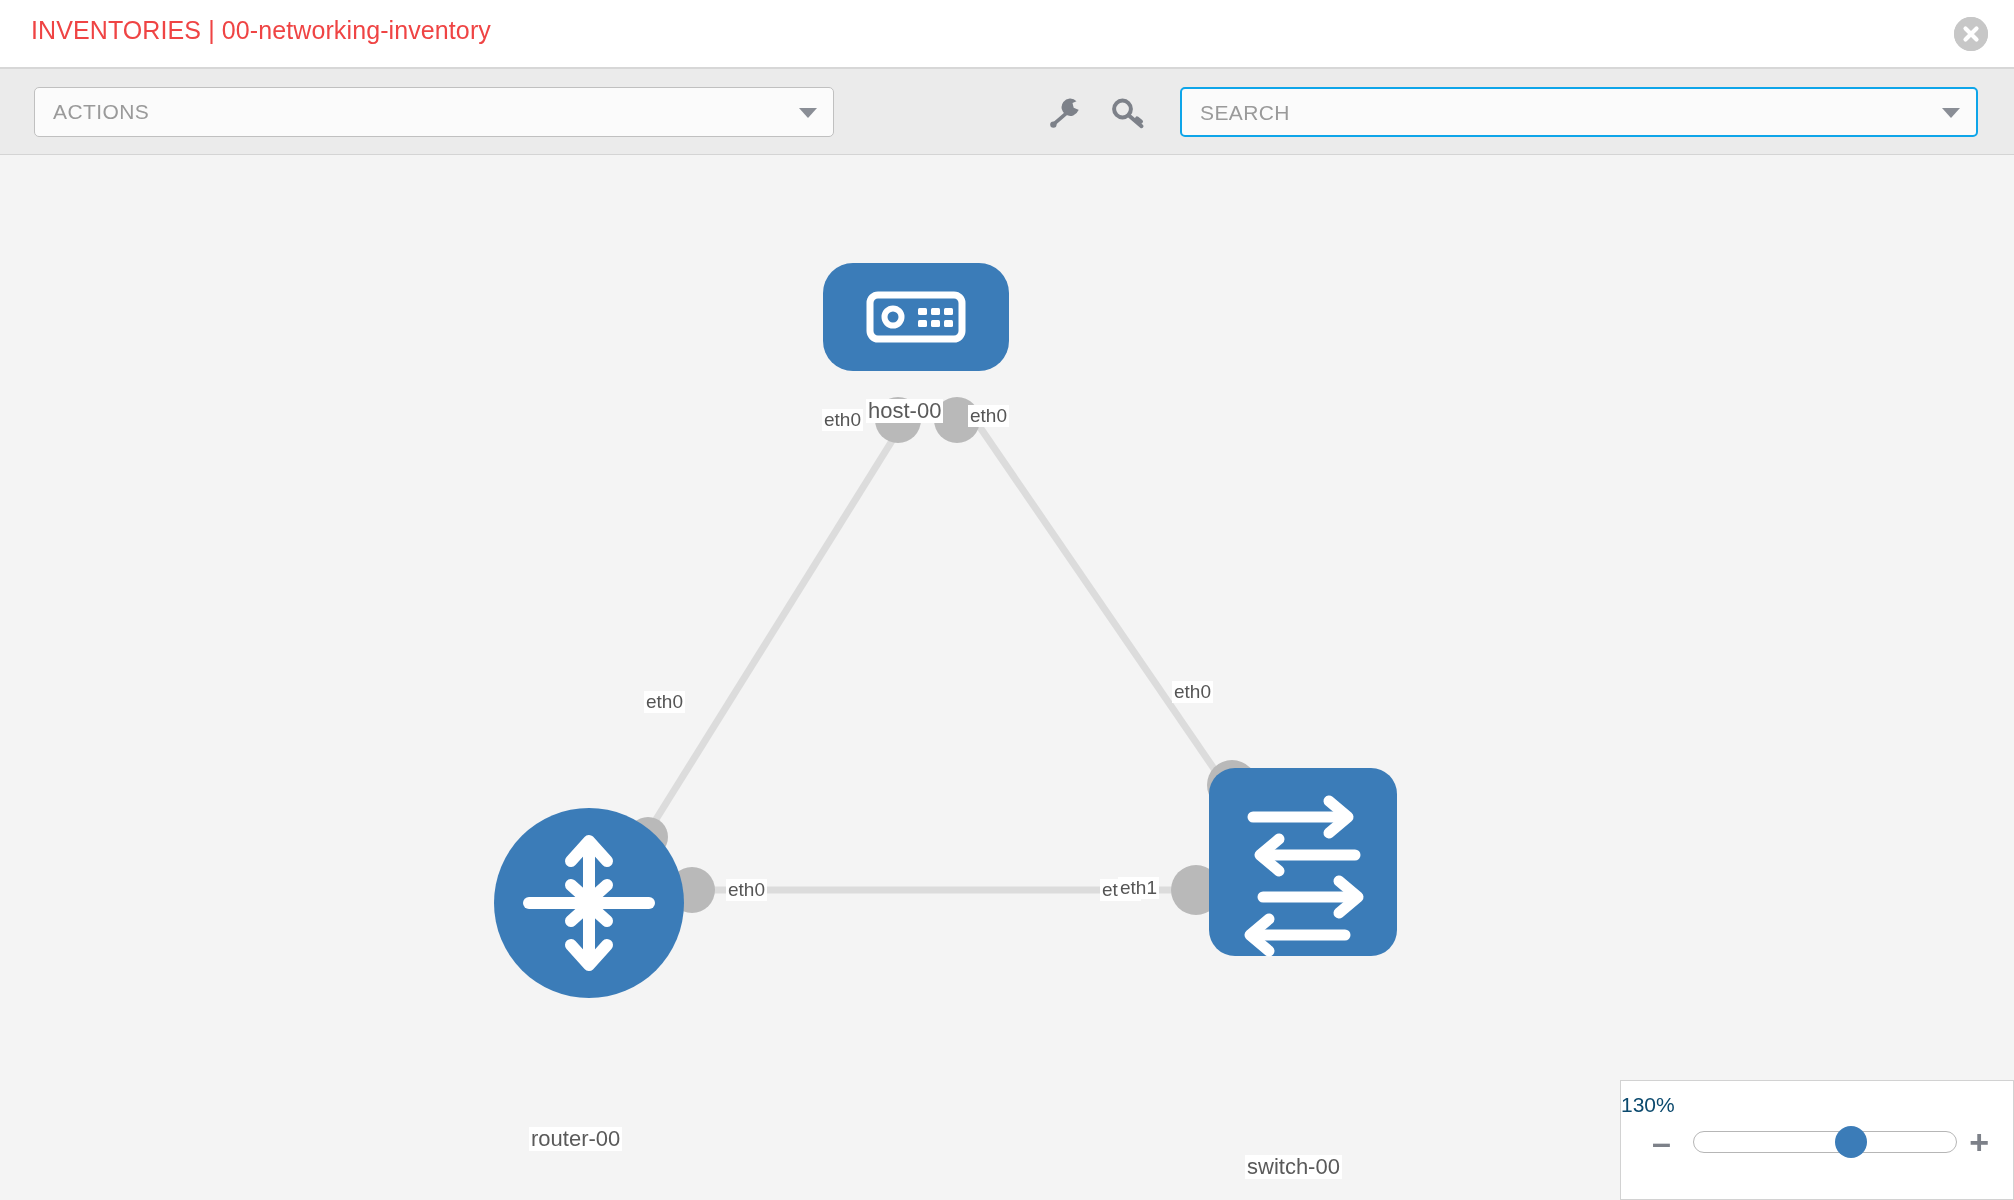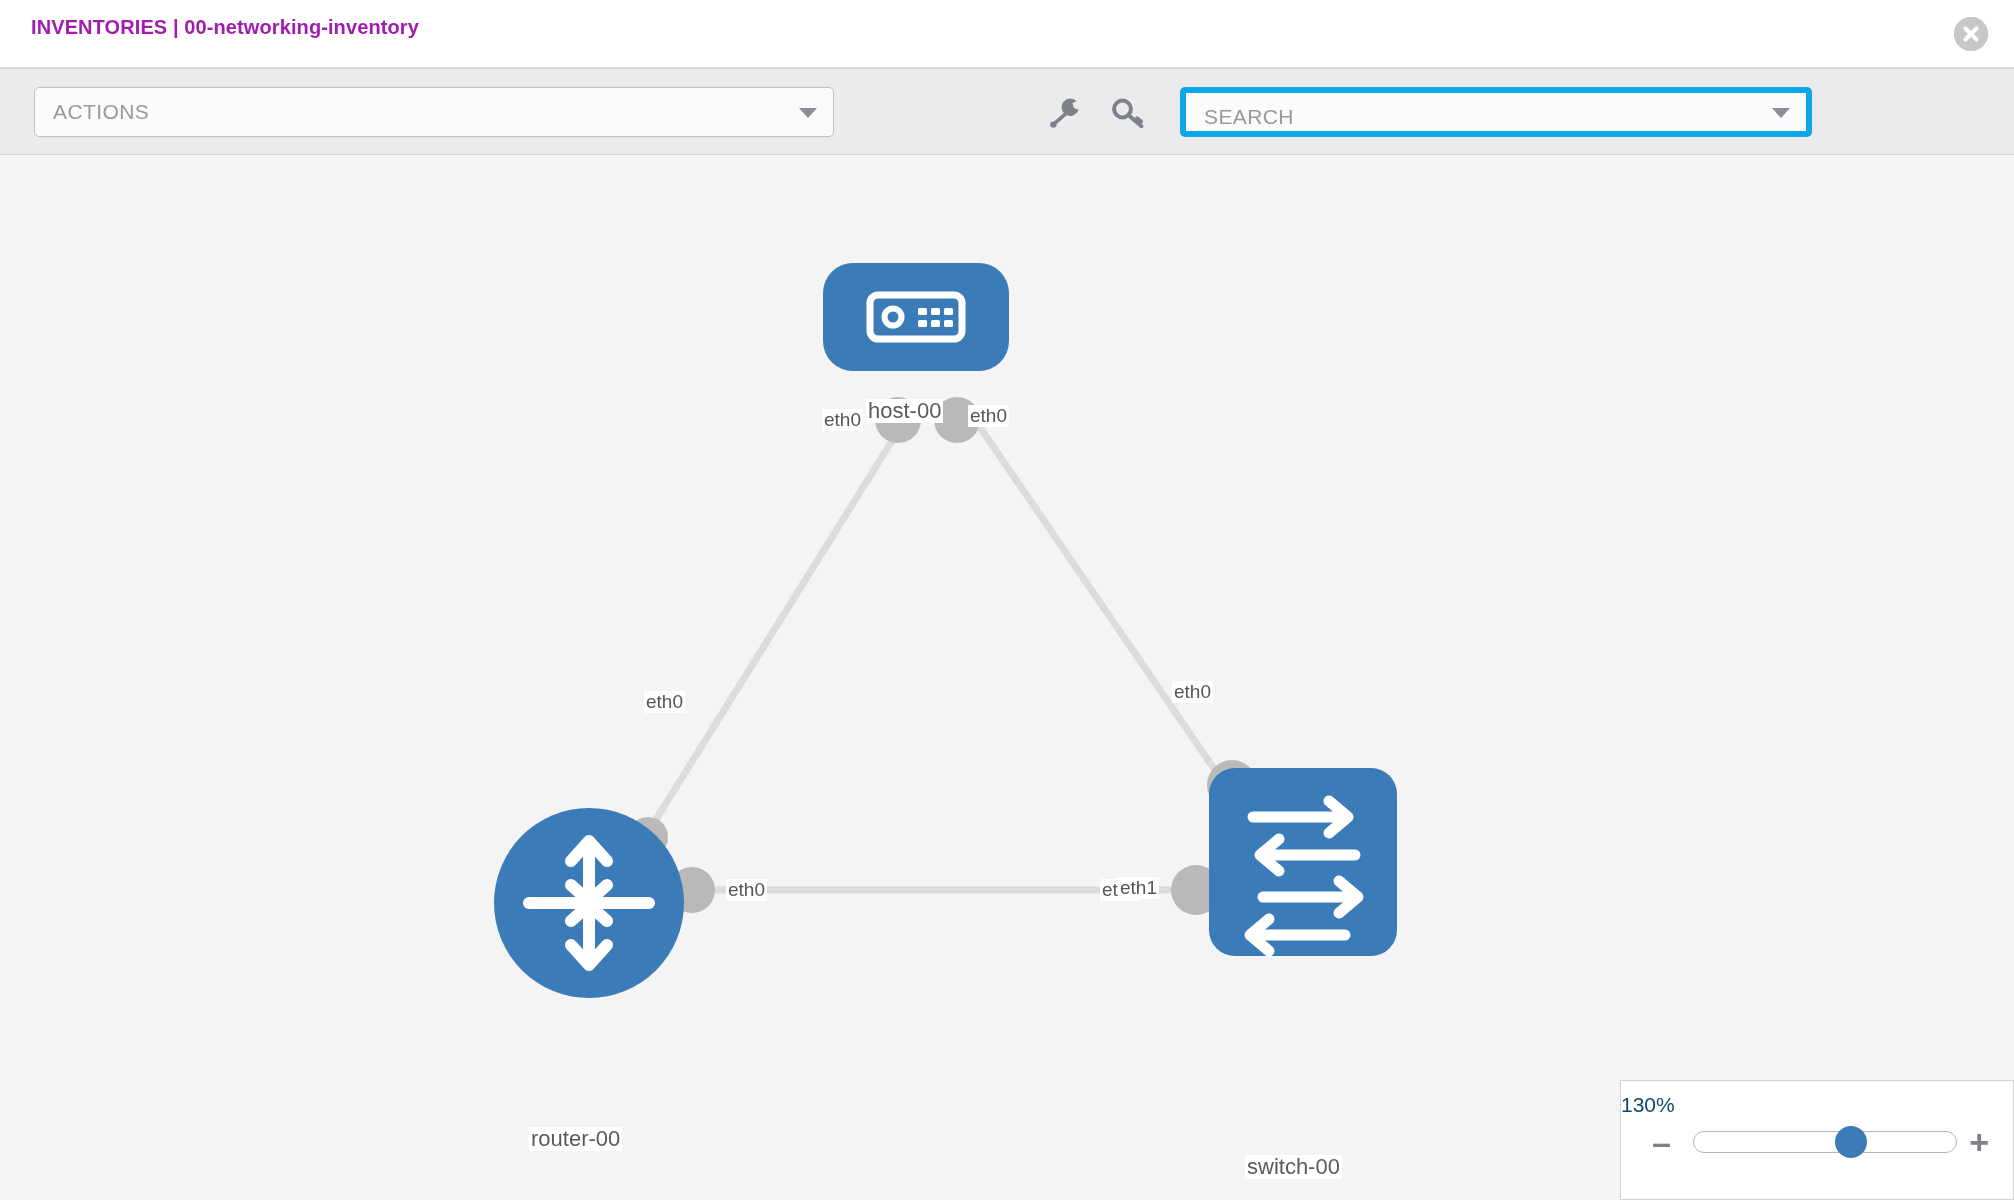--- a/index.html
+++ b/index.html
@@ -27,23 +27,23 @@
     width: 2014px;
     height: 69px;
     background: #ffffff;
     border-bottom: 2px solid #d7d7d7;
     box-sizing: border-box;
   }
   .page-title {
     position: absolute;
     left: 31px;
     top: 16px;
-    font-size: 20px;
-    font-weight: bold;
-    color: #a21caf;
+    font-size: 25px;
+    font-weight: normal;
+    color: #ef4444;
     letter-spacing: 0.1px;
     white-space: nowrap;
   }
   .close-btn {
     position: absolute;
     right: 26px;
     top: 17px;
     width: 34px;
     height: 34px;
     border-radius: 50%;
@@ -100,24 +100,24 @@
     height: 34px;
     cursor: pointer;
   }
   .tool-icon.wrench { left: 1046px; }
   .tool-icon.key    { left: 1110px; }
 
   .search-box {
     position: absolute;
     left: 1180px;
     top: 18px;
-    width: 632px;
+    width: 798px;
     height: 50px;
     background: #fbfbfb;
-    border: 6px solid #0ea5e9;
+    border: 2px solid #0ea5e9;
     border-radius: 5px;
     box-sizing: border-box;
     cursor: text;
   }
   .search-box .placeholder {
     position: absolute;
     left: 18px;
     top: 12px;
     font-size: 21px;
     color: #9a9a9a;

